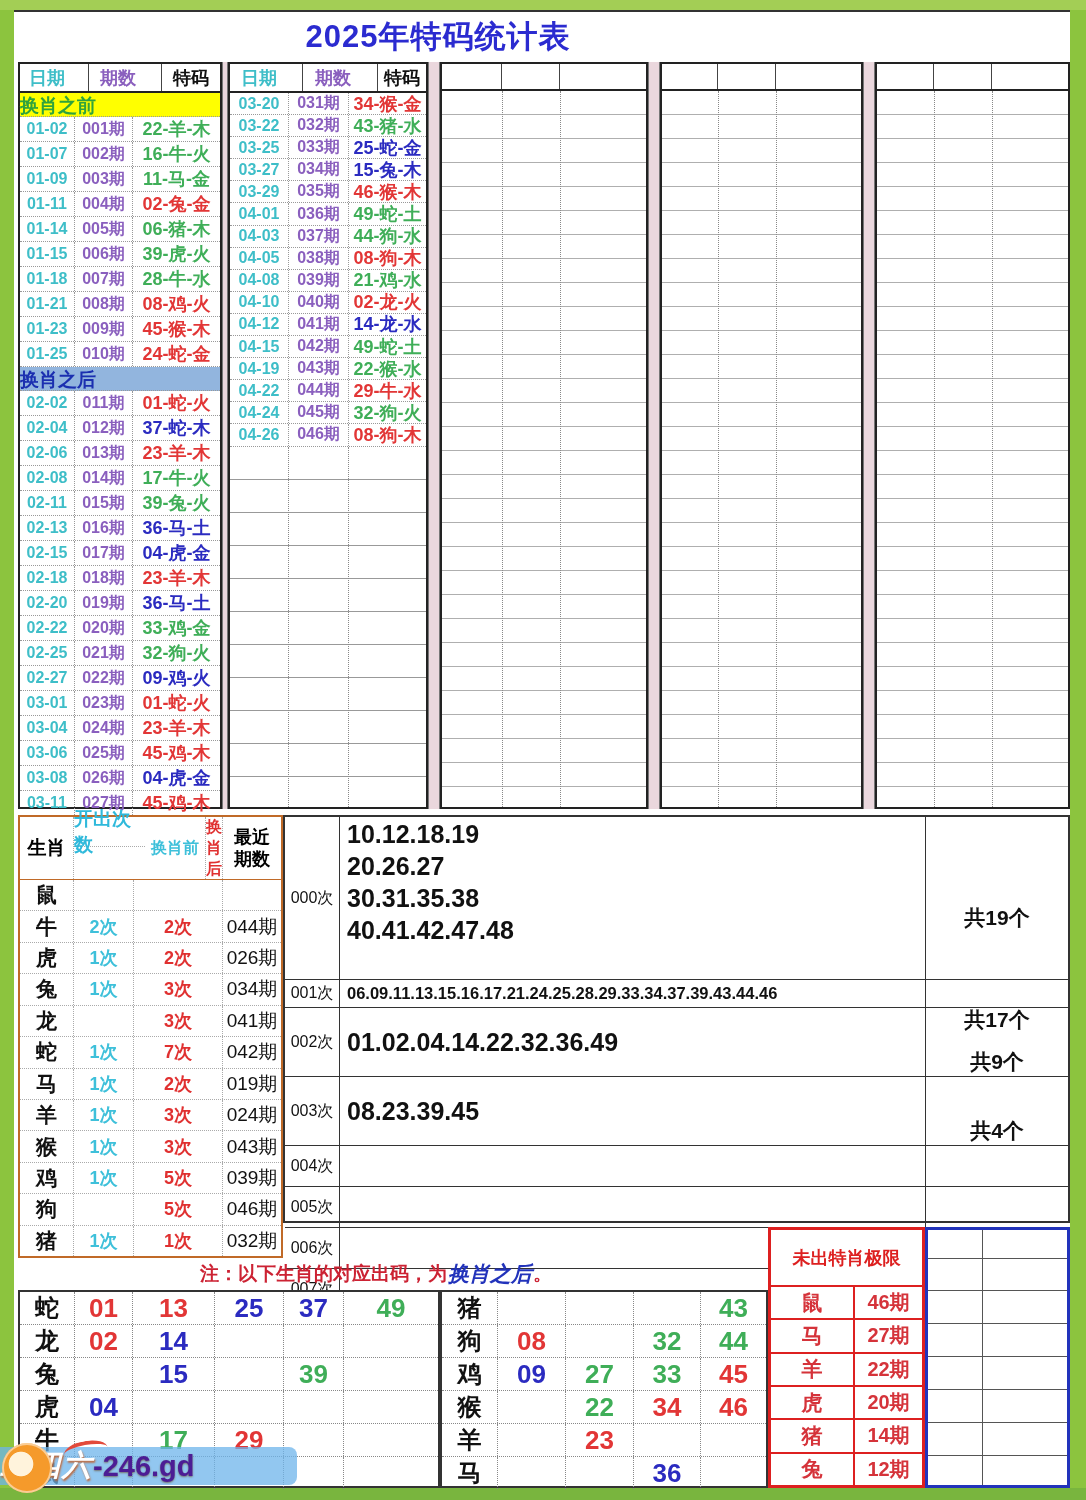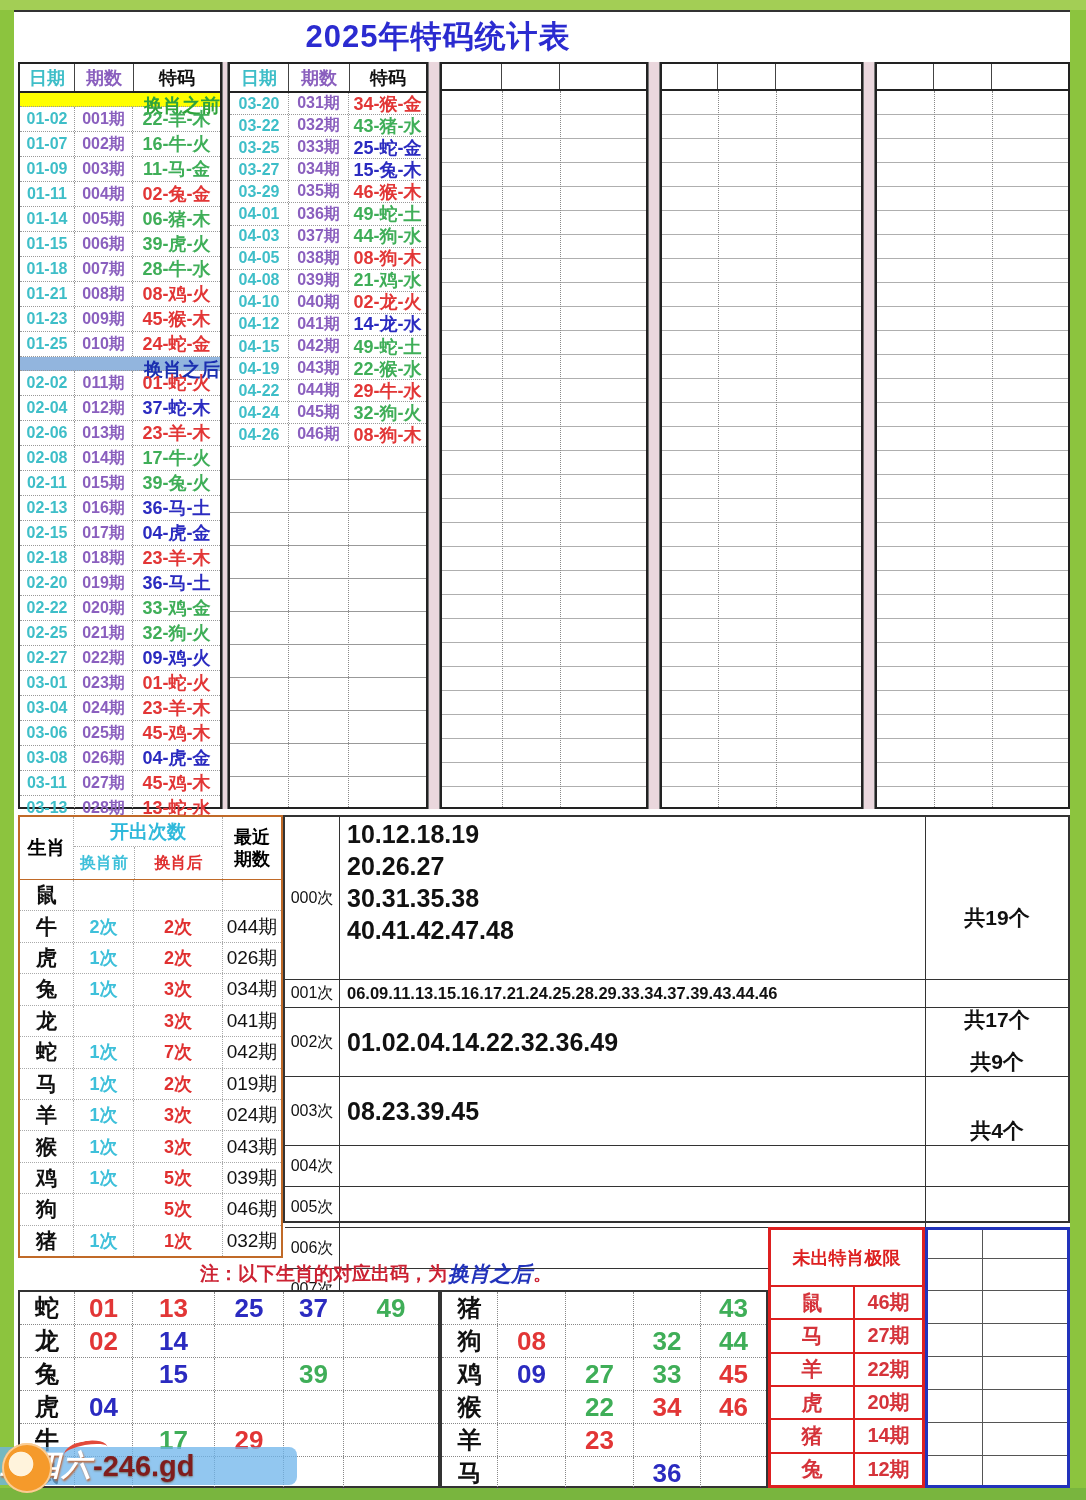--- a/index.html
+++ b/index.html
@@ -9,29 +9,29 @@
   .band-bottom{position:absolute;left:0;top:1488px;width:1086px;height:12px;background:#79B53E;}
   .sheet{position:absolute;left:14px;top:10px;width:1056px;height:1478px;background:#fff;border-top:2px solid #333;box-sizing:border-box;}
   .title{position:absolute;left:14px;top:14px;width:848px;height:46px;text-align:center;
          font-size:31px;font-weight:bold;color:#2B2BD0;line-height:46px;letter-spacing:1px;}
 
   
   .ttab{position:absolute;top:62px;height:747px;border:2px solid #222;box-sizing:border-box;
         background:#fff;display:flex;flex-direction:column;}
   .t1{left:18px;width:204px;}
   .t2{left:228px;width:200px;}
-  .thead{height:29px;flex:none;display:flex;align-items:center;border-bottom:2px solid #222;box-sizing:border-box;}
+  .thead{height:29px;flex:none;display:flex;align-items:center;border-bottom:2px solid #222;box-sizing:border-box;gap:14px;}
   .thead .hc{text-align:center;font-weight:bold;font-size:18px;}
   .thead .hc+.hc{border-left:1px solid #444;height:100%;display:flex;align-items:center;justify-content:center;}
   .h-date{color:#3EBEC8;}
   .h-period{color:#8A5FBE;}
   .h-code{color:#111;}
   .t1 .w1{width:54px;flex:none;} .t1 .w2{width:58px;flex:none;} .t1 .w3{flex:1;}
   .t2 .w1{width:58px;flex:none;} .t2 .w2{width:60px;flex:none;} .t2 .w3{flex:1;}
-  .sec{height:14px;flex:none;line-height:26px;text-align:right;font-weight:bold;font-size:19px;
+  .sec{height:24px;flex:none;line-height:26px;text-align:left;font-weight:bold;font-size:19px;
        border-bottom:1px dotted #999;box-sizing:border-box;}
   .sec-before{background:#FFFF00;color:#2FA33C;}
   .sec-after{background:#92B5DE;color:#1B2FB0;}
   .rows-host{display:contents;}
   .drow{display:flex;align-items:center;border-bottom:1px dotted #999;box-sizing:border-box;}
   .t1 .drow{flex:1;}
   .t2 .drow{flex:none;height:22.1px;}
   .drow>div{height:100%;display:flex;align-items:center;justify-content:center;box-sizing:border-box;}
   .drow>div+div{border-left:1px dotted #999;}
   .c-date{color:#3EBEC8;font-size:16px;font-weight:600;}
@@ -49,21 +49,21 @@
   .ghead{height:27px;border-bottom:2px solid #222;box-sizing:border-box;display:flex;}
   .ghead span{display:block;height:100%;border-right:1px solid #444;box-sizing:border-box;}
   .gbody{position:relative;height:calc(100% - 27px);
      background:repeating-linear-gradient(to bottom,#fff 0 23px,#AFAFAF 23px 24px);}
 
   
   .stats{position:absolute;left:18px;top:815px;width:265px;height:443px;border:2px solid #C06A28;
          box-sizing:border-box;background:#fff;display:flex;flex-direction:column;}
   .stats-head{height:63px;flex:none;display:flex;border-bottom:1px solid #C06A28;box-sizing:border-box;}
   .sh-zodiac{width:53px;flex:none;display:flex;align-items:center;justify-content:center;font-weight:bold;font-size:19px;}
-  .sh-mid{width:149px;flex:none;display:flex;flex-direction:column;border-left:1px dotted #aaa;box-sizing:border-box;}
+  .sh-mid{width:149px;flex:none;display:flex;flex-direction:row;border-left:1px dotted #aaa;box-sizing:border-box;}
   .sh-count{height:30px;display:flex;align-items:center;justify-content:center;color:#2FB9DB;font-weight:bold;font-size:19px;border-bottom:1px dotted #aaa;box-sizing:border-box;}
   .sh-ba{flex:1;display:flex;}
   .sh-before{width:60px;display:flex;align-items:center;justify-content:center;color:#3EC0DA;font-weight:bold;font-size:16px;}
   .sh-after{flex:1;display:flex;align-items:center;justify-content:center;color:#E03030;font-weight:bold;font-size:16px;border-left:1px dotted #aaa;box-sizing:border-box;}
   .sh-recent{flex:1;display:flex;flex-direction:column;align-items:center;justify-content:center;font-weight:bold;font-size:18px;border-left:1px dotted #aaa;box-sizing:border-box;line-height:22px;}
   .stats-row{flex:1;display:flex;border-bottom:1px dotted #aaa;box-sizing:border-box;}
   .stats-row:last-child{border-bottom:none;}
   .stats-row>div{display:flex;align-items:center;justify-content:center;box-sizing:border-box;}
   .st-n{width:53px;font-size:21px;font-weight:bold;color:#111;}
   .st-b{width:60px;border-left:1px dotted #aaa;color:#3EC0DA;font-weight:bold;font-size:18px;}
@@ -124,21 +124,21 @@
   
   .watermark{position:absolute;left:0;top:1447px;width:297px;height:38px;z-index:6;
              background:rgba(110,180,235,0.75);border-radius:0 8px 8px 0;display:flex;align-items:center;}
   .wm-logo{position:absolute;left:2px;top:-4px;width:50px;height:50px;border-radius:50%;
            background:radial-gradient(circle at 38% 42%, #FFF3DC 0 28%, #F59A2B 30% 100%);
            box-shadow:0 0 0 2px rgba(255,255,255,.5) inset;}
   .wm-swoosh{position:absolute;left:64px;top:-6px;width:44px;height:16px;border-top:4px solid #E24A3B;
              border-radius:50% 50% 0 0;transform:rotate(-10deg);}
   .wm-cn{font-size:29px;font-weight:bold;font-style:italic;color:#fff;
          text-shadow:1px 2px 2px rgba(200,90,30,.85);letter-spacing:2px;}
-  .wm-en{font-size:29px;font-weight:bold;color:#7f1d1d;text-shadow:0 1px 2px rgba(100,60,20,.6);}
+  .wm-en{font-size:29px;font-weight:bold;color:#4c1d95;text-shadow:0 1px 2px rgba(100,60,20,.6);}
 </style>
 </head>
 <body>
 
 <div id="canvas">
   <div class="band-top"></div>
   <div class="sheet"></div>
   <div class="band-bottom"></div>
 
   <div class="title">2025年特码统计表</div>

